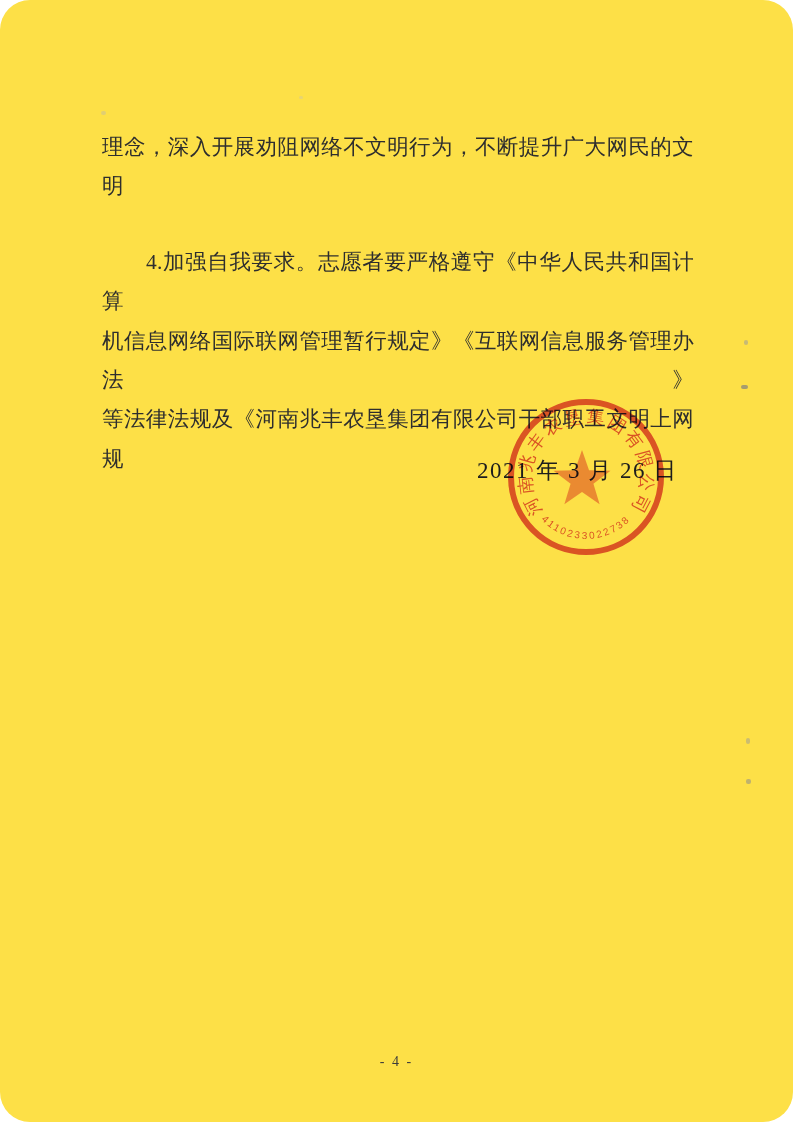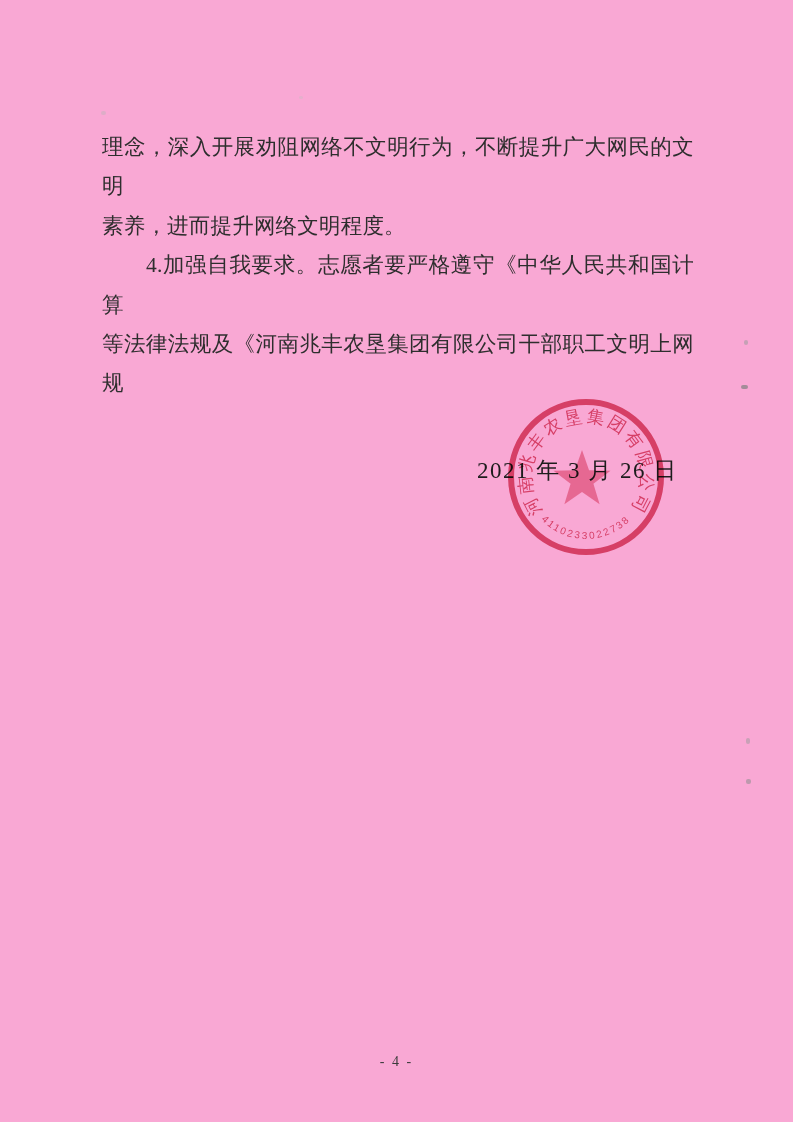--- a/index.html
+++ b/index.html
@@ -4,23 +4,24 @@
 <style>
   html, body {
     margin: 0;
     padding: 0;
     background: #ffffff;
   }
   .page {
     position: relative;
     width: 793px;
     height: 1122px;
-    background: #f9a8d4;
+    background: #fde047;
     overflow: hidden;
     font-family: "Liberation Serif", "DejaVu Serif", serif;
+    border-radius: 30px;
   }
   .textblock {
     position: absolute;
     left: 102px;
     top: 128px;
     width: 592px;
     color: #2e2e2e;
     font-size: 21.5px;
     line-height: 39.4px;
     letter-spacing: 0.2px;
@@ -29,20 +30,21 @@
     white-space: nowrap;
   }
   .line.justify {
     white-space: normal;
     text-align: justify;
     text-align-last: justify;
     text-justify: inter-character;
   }
   .line.indent {
     text-indent: 44px;
+    margin-top: 36px;
   }
   .date-line {
     position: absolute;
     left: 477px;
     top: 455px;
     font-size: 23px;
     letter-spacing: 1.5px;
     color: #1d1d1d;
     white-space: nowrap;
     z-index: 1;
@@ -78,22 +80,22 @@
   .sp5 { left: 101px; top: 111px; width: 5px; height: 4px; background: #b5b5b5; opacity: .4; }
   .sp6 { left: 299px; top: 96px; width: 4px; height: 3px; background: #c0c0c0; opacity: .35; }
 </style>
 </head>
 <body>
 
 <div class="page">
 
   <div class="textblock">
     <div class="line justify">理念，深入开展劝阻网络不文明行为，不断提升广大网民的文明</div>
-    <div class="line">素养，进而提升网络文明程度。</div>
     <div class="line justify indent">4.加强自我要求。志愿者要严格遵守《中华人民共和国计算</div>
+    <div class="line justify">机信息网络国际联网管理暂行规定》《互联网信息服务管理办法》</div>
     <div class="line justify">等法律法规及《河南兆丰农垦集团有限公司干部职工文明上网规</div>
   </div>
 
   <div class="date-line">2021 年 3 月 26 日</div>
 
   <svg class="seal" viewBox="0 0 200 200" xmlns="http://www.w3.org/2000/svg">
     <circle cx="100" cy="100" r="75" fill="none" stroke-width="6" stroke="#d95170"></circle>
     <path id="sealTopArc" d="M 54.9 131.6 A 55 55 0 1 1 145.1 131.6" fill="none"></path>
     <text font-size="17.5" letter-spacing="3" font-family="Liberation Serif, serif" fill="#d95170">
       <textPath href="#sealTopArc" startOffset="50%" text-anchor="middle">河南兆丰农垦集团有限公司</textPath>

